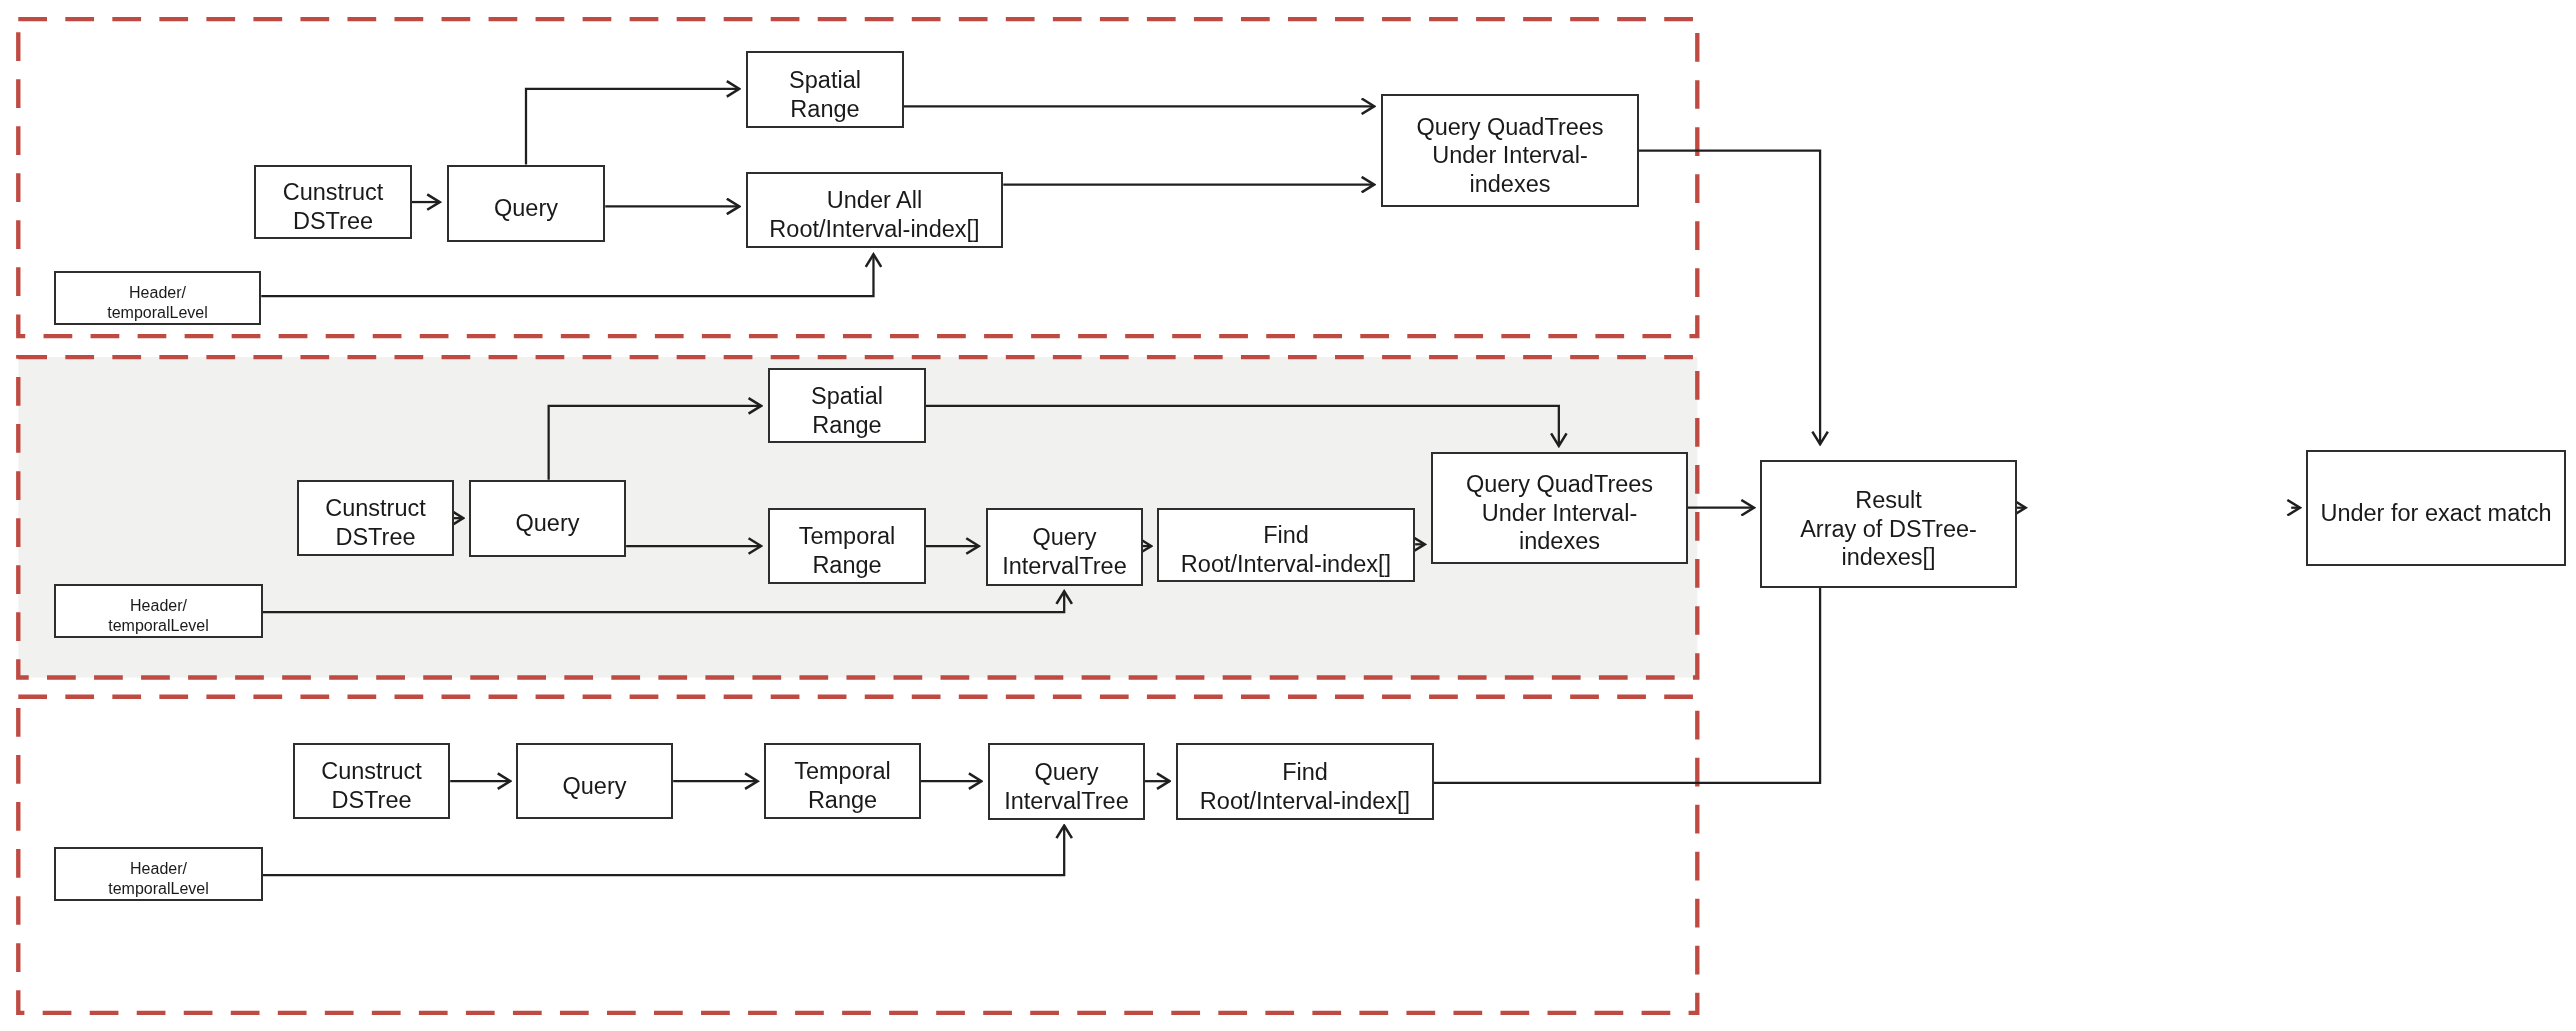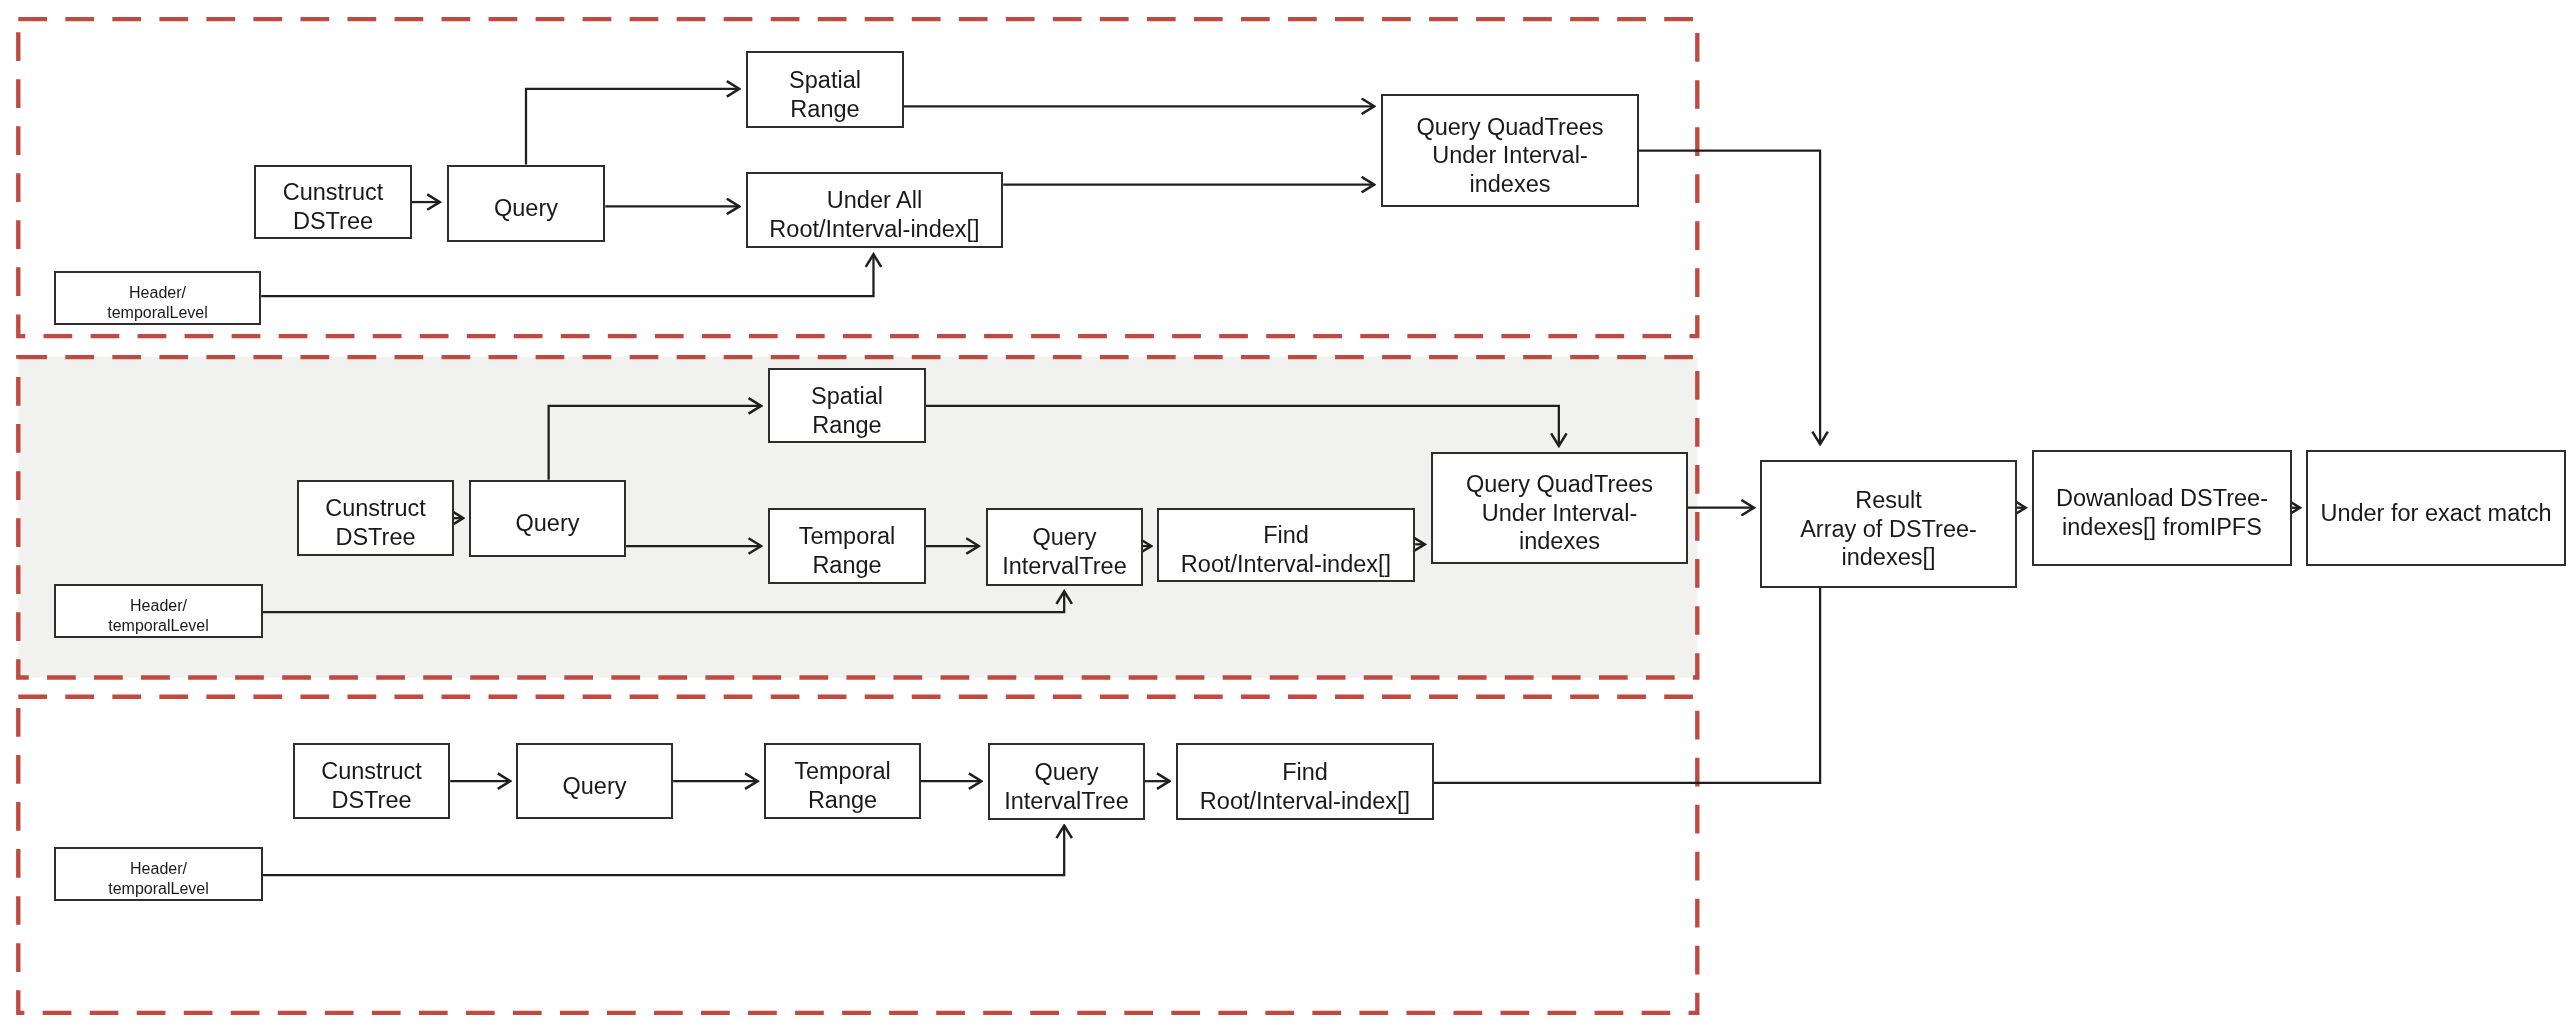--- a/index.html
+++ b/index.html
@@ -130,20 +130,17 @@
     <span class="lbl">Find
 Root/Interval-index[]</span></div>
   <div class="node small" style="left:54px;top:847px;width:209px;height:54px">
     <span class="lbl">Header/
 temporalLevel</span></div>
 
   <div class="node" style="left:1760px;top:460px;width:257px;height:128px">
     <span class="lbl">Result
 Array of DSTree-
 indexes[]</span></div>
-  <div class="node" style="left:2032px;top:450px;width:260px;height:116px">
-    <span class="lbl">Dowanload DSTree-
-indexes[] fromIPFS</span></div>
   <div class="node" style="left:2306px;top:450px;width:260px;height:116px">
     <span class="lbl">Under for exact match</span></div>
 
 </div>
 
 
 </body></html>

